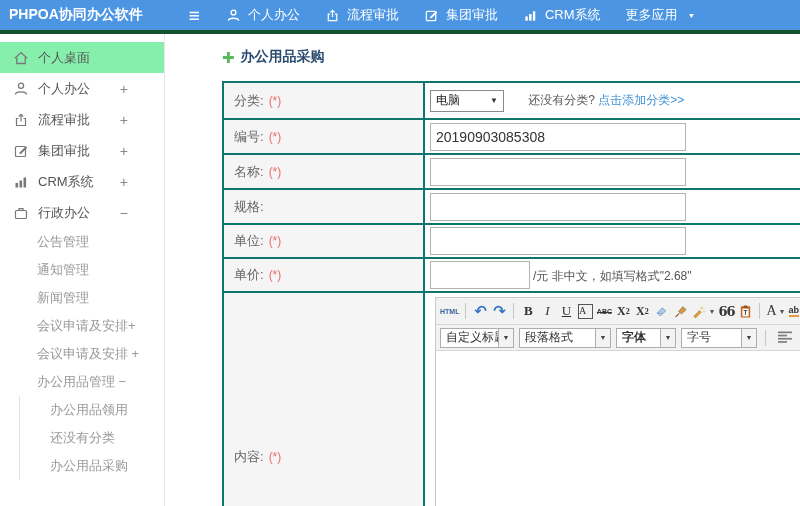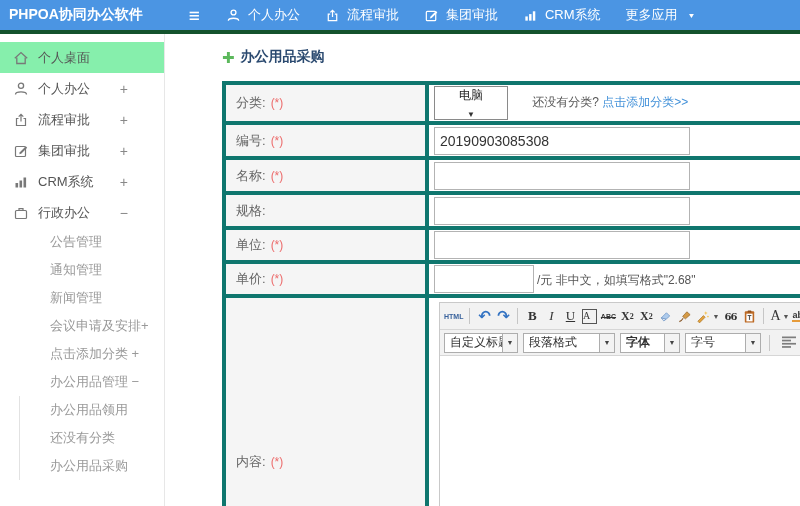--- a/index.html
+++ b/index.html
@@ -16,37 +16,37 @@
   .nav-item{display:flex;align-items:center;gap:7px;cursor:pointer;white-space:nowrap;}
   .nav-ic{display:inline-flex;width:15px;height:15px;}
   .caret{font-size:8px;margin-left:3px;transform:scaleY(.9);}
   
   .layout{display:flex;height:472px;}
   .sidebar{width:165px;min-width:165px;border-right:1px solid #e7e7e7;background:#fff;padding-top:8px;box-sizing:border-box;}
   .side-item{height:31px;display:flex;align-items:center;padding-left:13px;font-size:13px;color:#555;cursor:pointer;}
   .side-item.active{background:#86efac;}
   .si-ic{display:inline-flex;width:16px;height:16px;margin-right:9px;color:#787878;}
   .expand{margin-left:auto;margin-right:36px;color:#888;font-size:14px;}
-  .sub-item{height:28px;line-height:28px;padding-left:50px;font-size:13px;color:#999;cursor:pointer;white-space:nowrap;}
+  .sub-item{height:28px;line-height:28px;padding-left:37px;font-size:13px;color:#999;cursor:pointer;white-space:nowrap;}
   .sub3{margin-left:19px;border-left:1px solid #e2e2e2;}
   .sub3 .sub-item{padding-left:30px;}
   
   .content{flex:1;padding:13px 0 0 57px;background:#fff;}
   .title-row{display:flex;align-items:center;gap:6px;height:20px;margin-bottom:14px;}
   .plus-ic{color:#5CB85C;font-size:15px;font-weight:bold;line-height:1;}
   .page-title{font-size:14px;font-weight:bold;color:#2B4A70;margin:0;}
   table.form{border-collapse:collapse;width:600px;table-layout:fixed;}
-  table.form td{border:4px solid #0f766e;vertical-align:middle;}
+  table.form td{border:2px solid #0f766e;vertical-align:middle;}
   td.lbl{width:188px;background:#f5f5f5;padding-left:10px;font-size:13px;color:#666;}
   td.val{background:#fff;padding-left:5px;font-size:12px;color:#555;}
   .req{color:#EC6C6C;margin-left:5px;font-size:12px;}
   tr.r37{height:37px;}tr.r35{height:35px;}tr.r34{height:34px;}tr.rbig{height:330px;}
   .txt{width:256px;height:28px;border:1px solid #b3b3b3;box-sizing:border-box;font-size:14px;padding:2px 5px;font-family:inherit;color:#333;background:#fff;}
   .txt.small{width:100px;}
-  .selbox{display:inline-flex;align-items:center;justify-content:space-between;width:74px;height:34px;border:1px solid #8a8a8a;background:#fff;box-sizing:border-box;padding:0 5px;font-size:12px;color:#222;vertical-align:middle;cursor:pointer;flex-direction:column;}
+  .selbox{display:inline-flex;align-items:center;justify-content:space-between;width:74px;height:22px;border:1px solid #8a8a8a;background:#fff;box-sizing:border-box;padding:0 5px;font-size:12px;color:#222;vertical-align:middle;cursor:pointer;}
   .sel-arrow{font-size:8px;color:#333;}
   .hint{margin-left:21px;color:#555;font-size:12px;}
   .link{color:#3F8FD8;font-size:12px;text-decoration:none;cursor:pointer;}
   .suffix{margin-left:3px;color:#555;font-size:12px;}
   
   .editor{margin:3px 0 0 5px;width:478px;border:1px solid #c9c9c9;background:#fff;}
   .tb{display:flex;align-items:center;background:#f2f2f2;border-bottom:1px solid #d6d6d6;padding:0 4px;}
   .tb1{height:26px;gap:3px;}
   .tb2{height:25px;gap:5px;}
   .editarea{height:268px;background:#fff;cursor:text;}
@@ -54,21 +54,21 @@
   .sep{width:1px;height:16px;background:#c6c6c6;margin:0 3px;}
   .html-btn{font-size:7px;font-weight:bold;color:#39629c;letter-spacing:0;}
   .undo,.redo{color:#3272c2;font-weight:bold;font-size:15px;}
   .bld{font-weight:bold;font-family:"Liberation Serif",serif;}
   .ita{font-style:italic;font-family:"Liberation Serif",serif;}
   .und{text-decoration:underline;font-family:"Liberation Serif",serif;}
   .abox{border:1px solid #555;font-size:10px;height:13px;min-width:13px;line-height:12px;font-family:"Liberation Serif",serif;}
   .abc{font-size:7px;font-weight:bold;text-decoration:line-through;}
   .xss{font-weight:bold;font-family:"Liberation Serif",serif;font-size:12px;}
   .xss sup,.xss sub{font-size:8px;}
-  .quote{font-family:"DejaVu Serif",serif;font-weight:bold;font-size:10px;letter-spacing:-1px;}
+  .quote{font-family:"DejaVu Serif",serif;font-weight:bold;font-size:13px;letter-spacing:-1px;}
   .fontA{font-family:"Liberation Serif",serif;font-size:14px;}
   .hl{font-size:9px;font-weight:bold;border-bottom:2px solid #e69b3a;line-height:10px;}
   .tcaret{font-size:7px;color:#555;margin-left:2px;}
   .ksel{display:inline-flex;align-items:stretch;height:20px;border:1px solid #adadad;background:#fff;font-size:12px;color:#333;cursor:pointer;box-sizing:border-box;}
   .ksel .kt{padding:0 5px;display:flex;align-items:center;white-space:nowrap;overflow:hidden;}
   .ksel .ka{width:14px;border-left:1px solid #adadad;display:flex;align-items:center;justify-content:center;font-size:7px;background:#f3f3f3;color:#444;}
   .alignbar{display:flex;gap:6px;margin-left:3px;align-items:center;}
   .w74{width:74px;}.w72{width:92px;}.w70{width:60px;font-weight:bold;}.w76{width:76px;}
   .kt{flex:1;}
 </style>
@@ -184,21 +184,21 @@
           </svg>
       </span>
       <span class="si-label">行政办公</span>
       <span class="expand">−</span>
     </div>
     <div class="sub-menu">
       <div class="sub-item">公告管理</div>
       <div class="sub-item">通知管理</div>
       <div class="sub-item">新闻管理</div>
       <div class="sub-item">会议申请及安排+</div>
-      <div class="sub-item">点击添加分类 +</div>
+      <div class="sub-item">会议申请及安排 +</div>
       <div class="sub-item">办公用品管理 −</div>
       <div class="sub3">
         <div class="sub-item">办公用品领用</div>
         <div class="sub-item">还没有分类</div>
         <div class="sub-item">办公用品采购</div>
       </div>
     </div>
   </aside>
 
   <main class="content">

